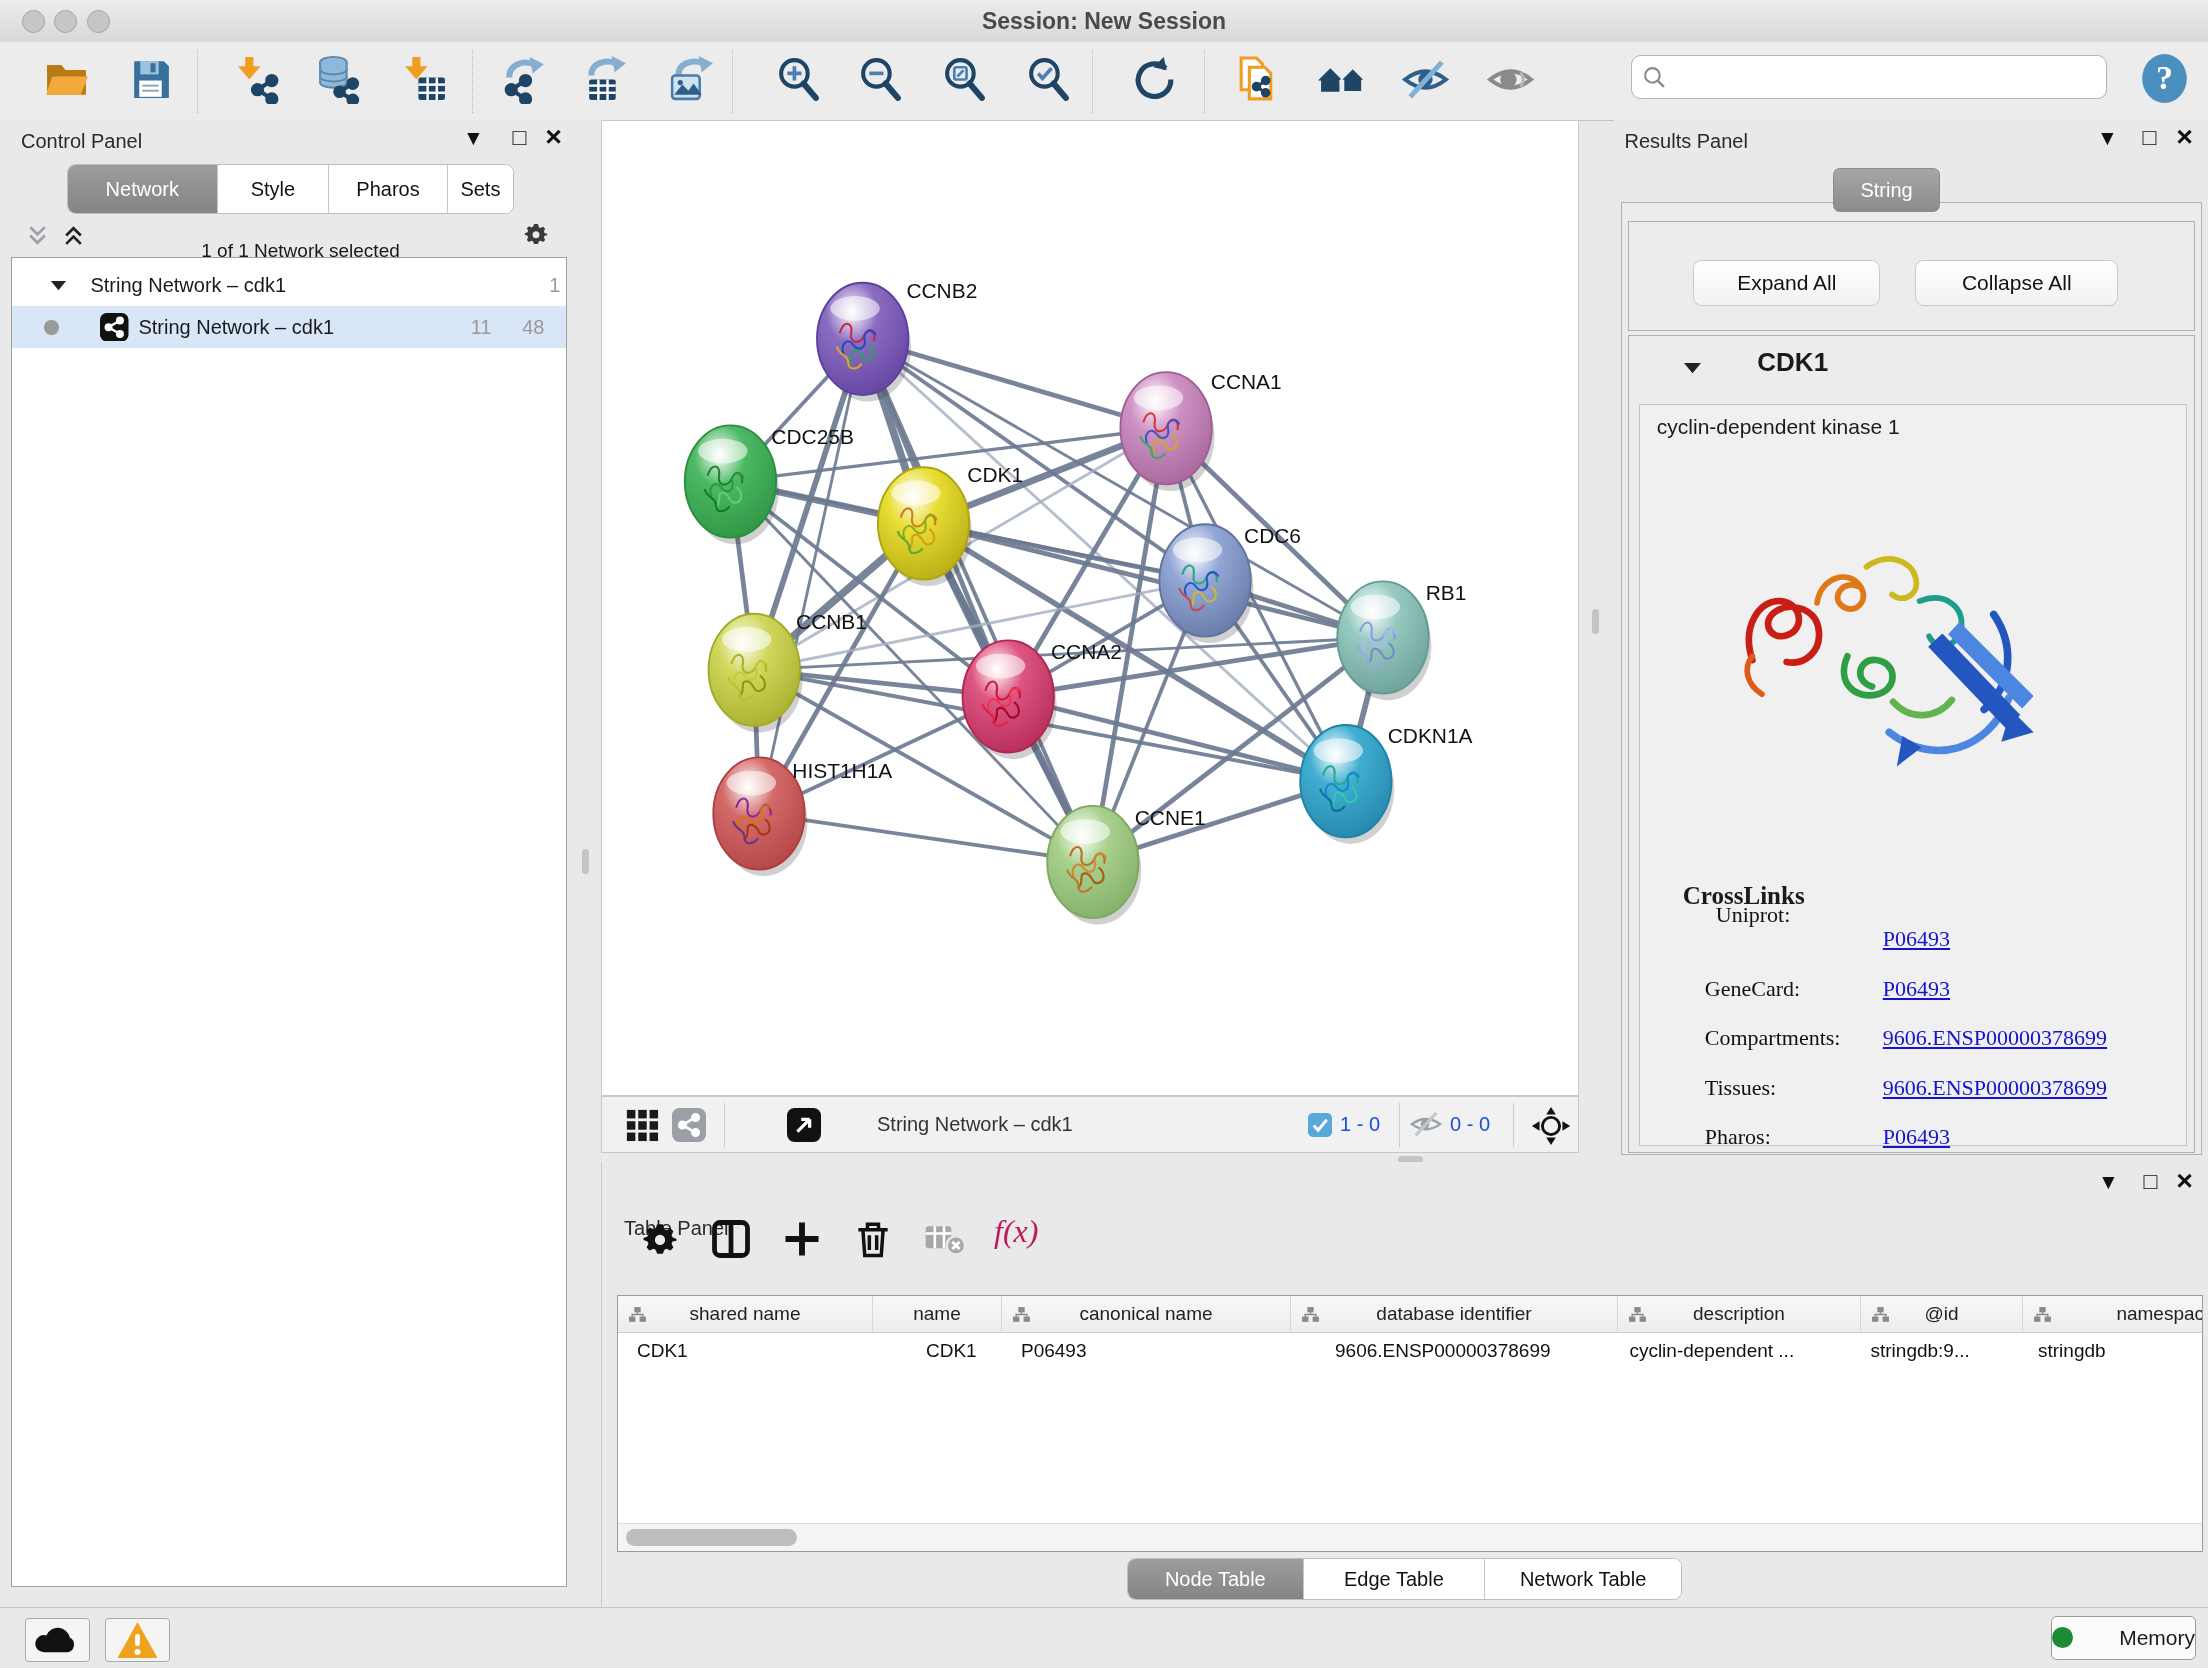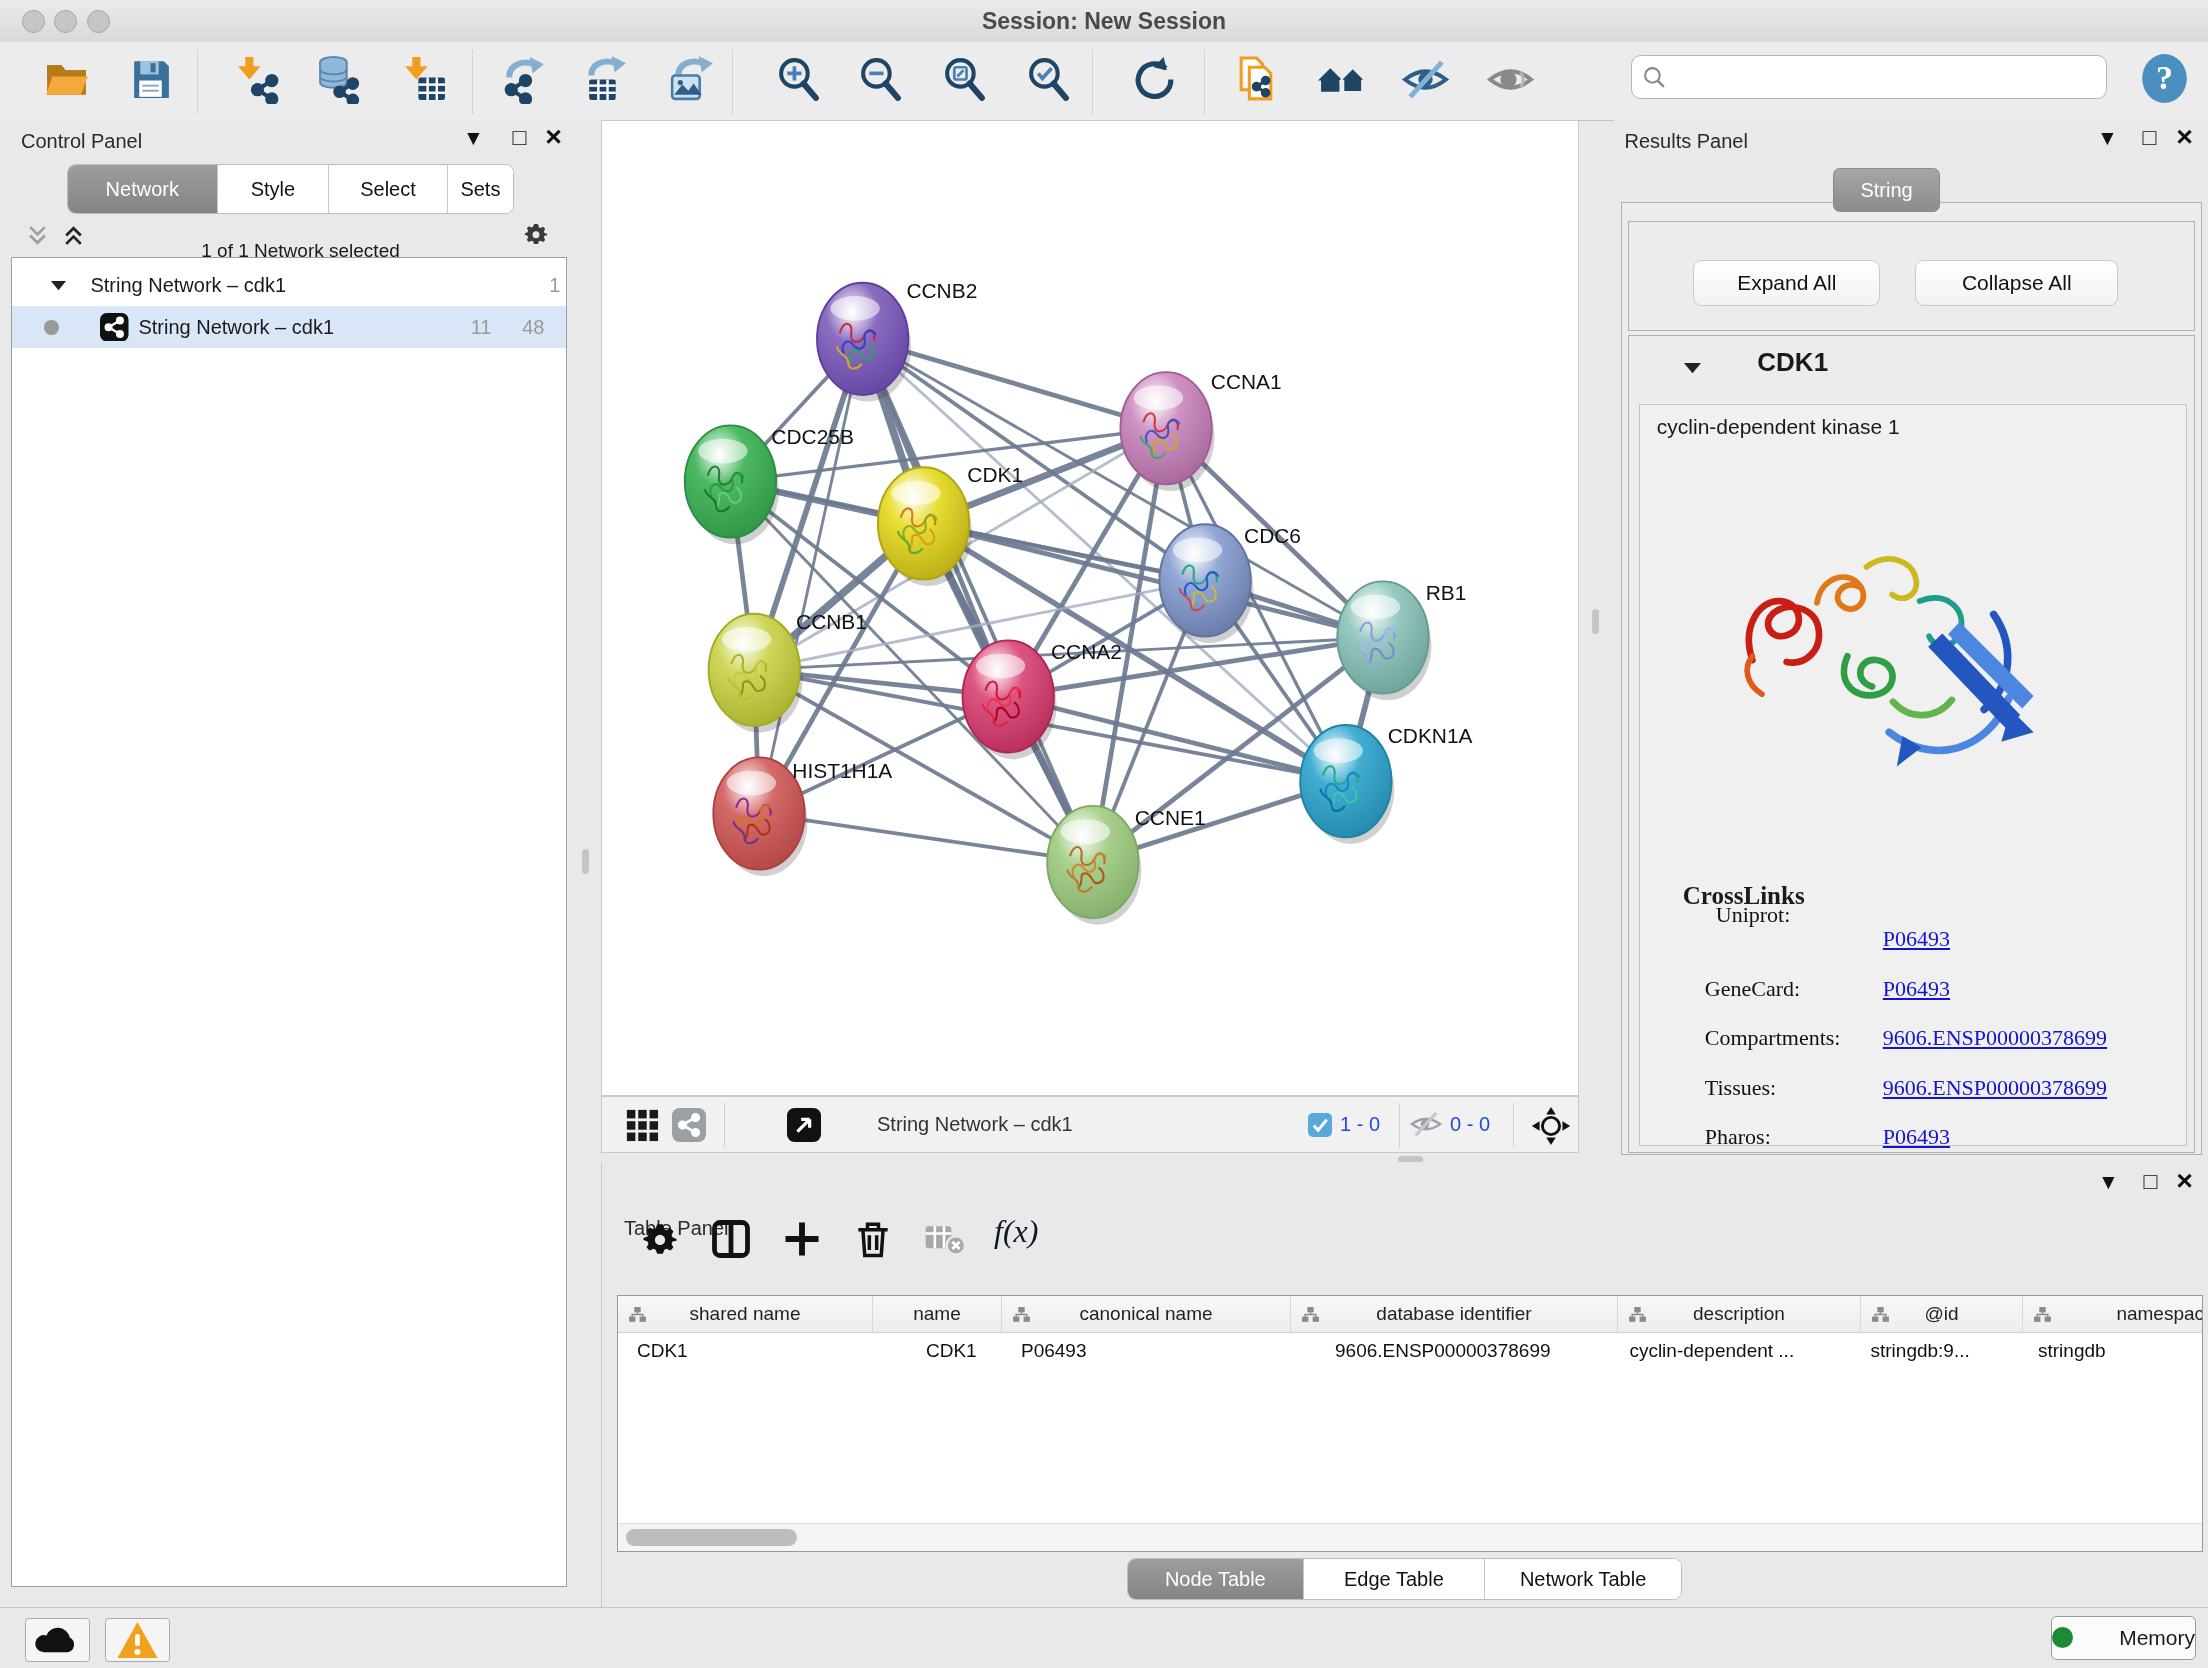--- a/index.html
+++ b/index.html
@@ -277,21 +277,21 @@
 <div class="abs ctrl">
   <div class="abs panel-title" style="left:21px;top:9.5px;">Control Panel</div>
   <div class="abs wbtn" style="left:460px;top:3.8px;">▼</div>
   <div class="abs wbtn sq" style="left:506px;top:3.8px;">□</div>
   <div class="abs wbtn x" style="left:540px;top:3.8px;">×</div>
 
   <div class="abs" style="left:67px;top:44px;width:447px;height:48px;">
     <div class="seg">
       <div class="tab active" style="width:141px;">Network</div>
       <div class="tab" style="width:103px;">Style</div>
-      <div class="tab" style="width:110px;">Select</div>
+      <div class="tab" style="width:110px;">Pharos</div>
       <div class="tab" style="flex:1;">Sets</div>
     </div>
   </div>
 
   <span class="abs" style="left:25px;top:103px;width:25px;height:25px;">
     <svg viewBox="0 0 24 24">
         <path d="M5 4l7 7 7-7M5 12l7 7 7-7" fill="none" stroke="#9aa0a6" stroke-width="2.6"></path>
       </svg>
   </span>
   <span class="abs" style="left:61px;top:103px;width:25px;height:25px;">
@@ -725,21 +725,21 @@
         <rect x="2" y="5" width="14" height="12" rx="1.5" fill="#a8a8a8"></rect>
         <g stroke="#fff" stroke-width="1.4">
           <line x1="2" y1="9" x2="16" y2="9"></line>
           <line x1="7" y1="5" x2="7" y2="17"></line>
           <line x1="12" y1="5" x2="12" y2="17"></line>
         </g>
         <circle cx="18.5" cy="15.5" r="5" fill="#a8a8a8" stroke="#e9e9e9" stroke-width="1.4"></circle>
         <path d="M16.5 13.5l4 4M20.5 13.5l-4 4" stroke="#fff" stroke-width="1.6"></path>
       </svg>
   </span>
-  <div class="abs" style="left:392px;top:51px;width:86px;height:48px;font-family:'Liberation Serif',serif;font-style:italic;font-size:32px;color:#0f172a;">f(x)</div>
+  <div class="abs" style="left:392px;top:51px;width:86px;height:48px;font-family:'Liberation Serif',serif;font-style:italic;font-size:32px;color:#be185d;">f(x)</div>
 
   <div class="abs tbox">
     <div class="thead">
       <div class="th" style="width:255px;">
         <span class="hic">
             <svg viewBox="0 0 18 16">
               <g fill="#8a8a8a">
                 <rect x="6" y="1" width="6" height="5"></rect>
                 <rect x="1" y="10" width="6" height="5"></rect>
                 <rect x="11" y="10" width="6" height="5"></rect>

